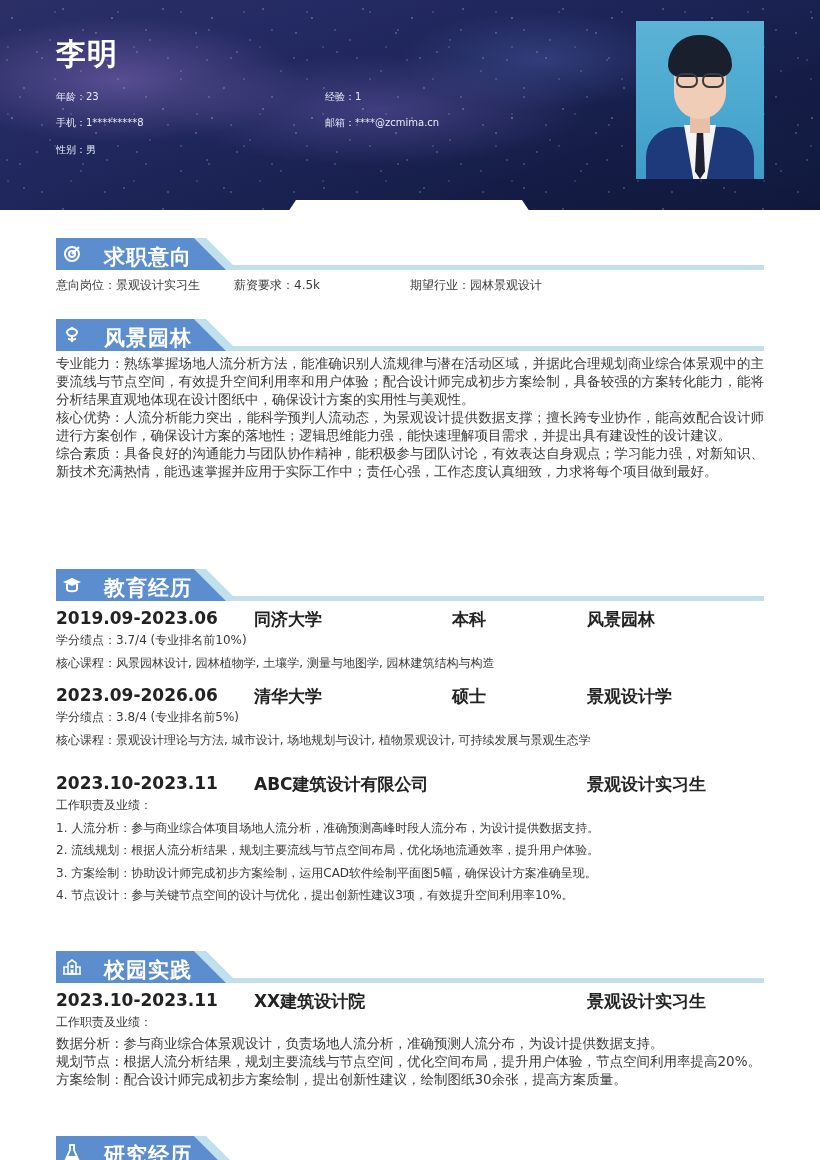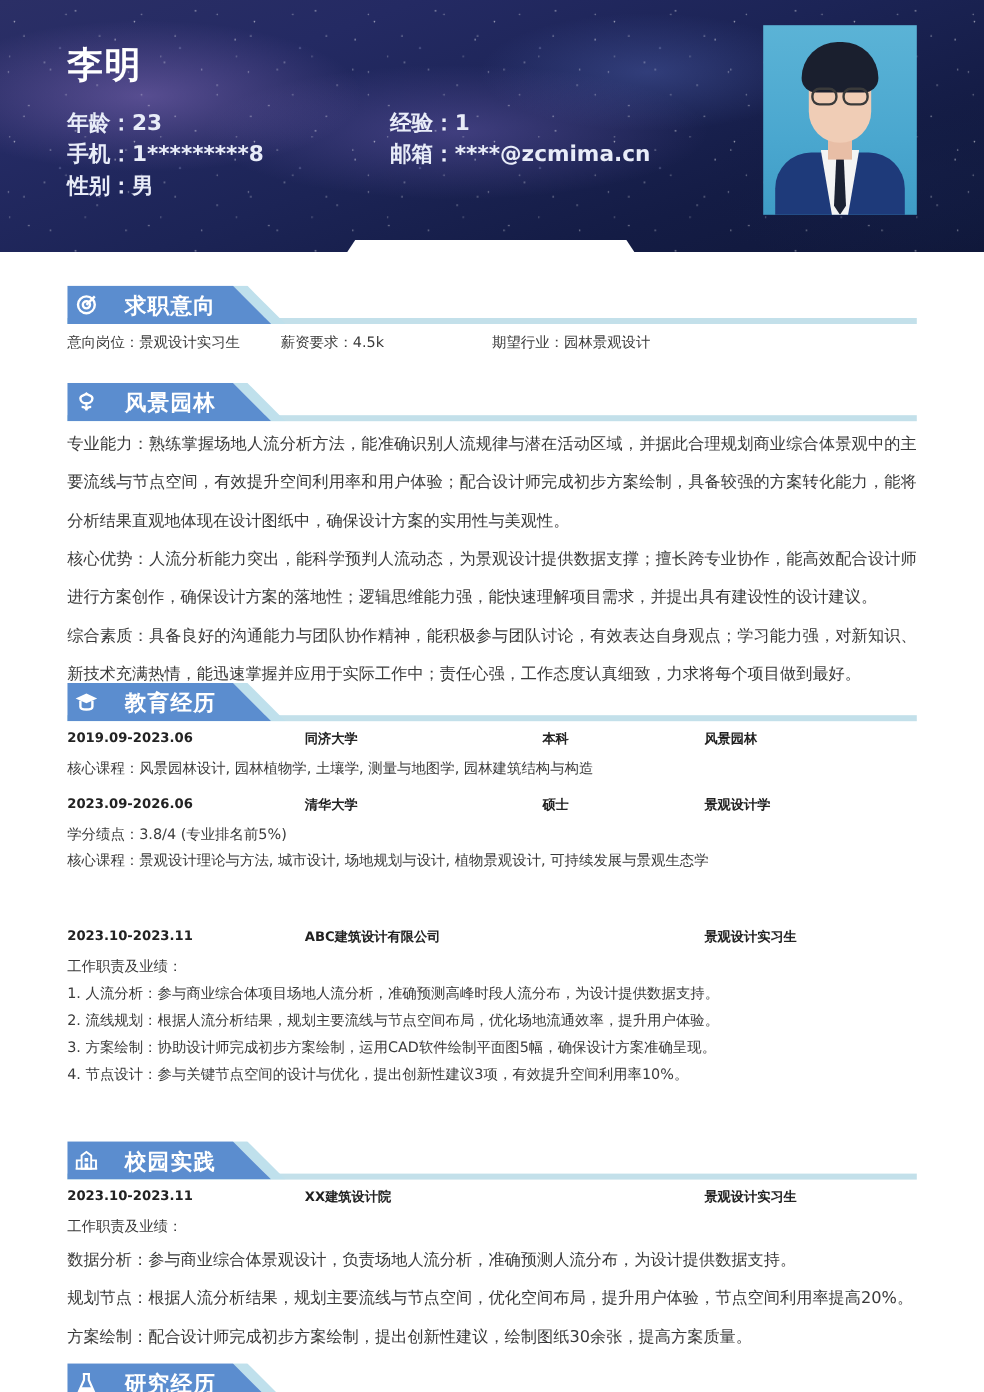--- a/index.html
+++ b/index.html
@@ -42,21 +42,21 @@
     .hero-notch {
       position: absolute; top: 200px; left: 288px; width: 242px; height: 12px;
       background: #ffffff;
       clip-path: polygon(8px 0, 234px 0, 242px 12px, 0 12px);
     }
     .name {
       position: absolute; left: 56px; top: 34px;
       font-size: 30px; font-weight: bold; color: #ffffff; letter-spacing: 1px;
     }
     .info-item {
-      position: absolute; font-size: 18px; color: #e8ecf8; white-space: nowrap; font-weight: bold;
+      position: absolute; font-size: 10px; color: #e8ecf8; white-space: nowrap;
     }
     .photo {
       position: absolute; left: 636px; top: 21px; width: 128px; height: 158px;
       background: linear-gradient(180deg, #5bb3d6 0%, #4aa7cf 60%, #3f9cc6 100%);
       overflow: hidden;
     }
     .photo .hair { position: absolute; left: 32px; top: 14px; width: 64px; height: 42px; background: #1a1f2e; border-radius: 30px 30px 12px 12px; }
     .photo .face { position: absolute; left: 38px; top: 30px; width: 52px; height: 68px; background: #f0cdb6; border-radius: 24px 24px 26px 26px; }
     .photo .glasses { position: absolute; left: 38px; top: 52px; width: 52px; height: 16px; }
     .photo .glasses span { position: absolute; top: 0; width: 22px; height: 15px; border: 2px solid #3a3a3a; border-radius: 7px; }
@@ -78,26 +78,26 @@
     .sec-head .block {
       position: absolute; left: 0; top: 0; width: 170px; height: 32px;
       background: #5b8dcf;
       clip-path: polygon(0 0, 138px 0, 170px 32px, 0 32px);
     }
     .sec-head .icon {
       position: absolute; left: 6px; top: 6px; width: 20px; height: 20px;
       display: flex; align-items: center; justify-content: center;
     }
     .sec-head .title {
-      position: absolute; left: 48px; top: 5px; font-size: 18px; font-weight: bold; color: #ffffff; letter-spacing: 1px;
-    }
-    .row { position: relative; height: 24px; font-size: 11px; font-weight: bold; color: #222222; }
+      position: absolute; left: 48px; top: 5px; font-size: 21px; font-weight: bold; color: #ffffff; letter-spacing: 1px;
+    }
+    .row { position: relative; height: 24px; font-size: 17px; font-weight: bold; color: #222222; }
     .row span { position: absolute; top: 3px; white-space: nowrap; }
     .line-text { font-size: 12px; line-height: 22.5px; color: #3a3a3a; white-space: nowrap; }
-    .para { font-size: 13.5px; line-height: 32px; color: #3a3a3a; text-align: justify; }
+    .para { font-size: 13.5px; line-height: 18px; color: #3a3a3a; text-align: justify; }
   </style>
 </head>
 <body>
 
 <div class="hero">
   <div class="stars"></div>
   <div class="stars2"></div>
 
   <div class="name">李明</div>
 
@@ -176,20 +176,21 @@
     </div>
     <div class="title">教育经历</div>
   </div>
   <div style="padding-top:4px;">
     <div class="row">
       <span style="left:0;">2019.09-2023.06</span>
       <span style="left:198px;">同济大学</span>
       <span style="left:396px;">本科</span>
       <span style="left:531px;">风景园林</span>
     </div>
+    <div class="line-text">学分绩点：3.7/4 (专业排名前10%)</div>
     <div class="line-text">核心课程：风景园林设计, 园林植物学, 土壤学, 测量与地图学, 园林建筑结构与构造</div>
 
     <div class="row" style="margin-top:8px;">
       <span style="left:0;text-align:right;">2023.09-2026.06</span>
       <span style="left:198px;">清华大学</span>
       <span style="left:396px;">硕士</span>
       <span style="left:531px;">景观设计学</span>
     </div>
     <div class="line-text">学分绩点：3.8/4 (专业排名前5%)</div>
     <div class="line-text">核心课程：景观设计理论与方法, 城市设计, 场地规划与设计, 植物景观设计, 可持续发展与景观生态学</div>

